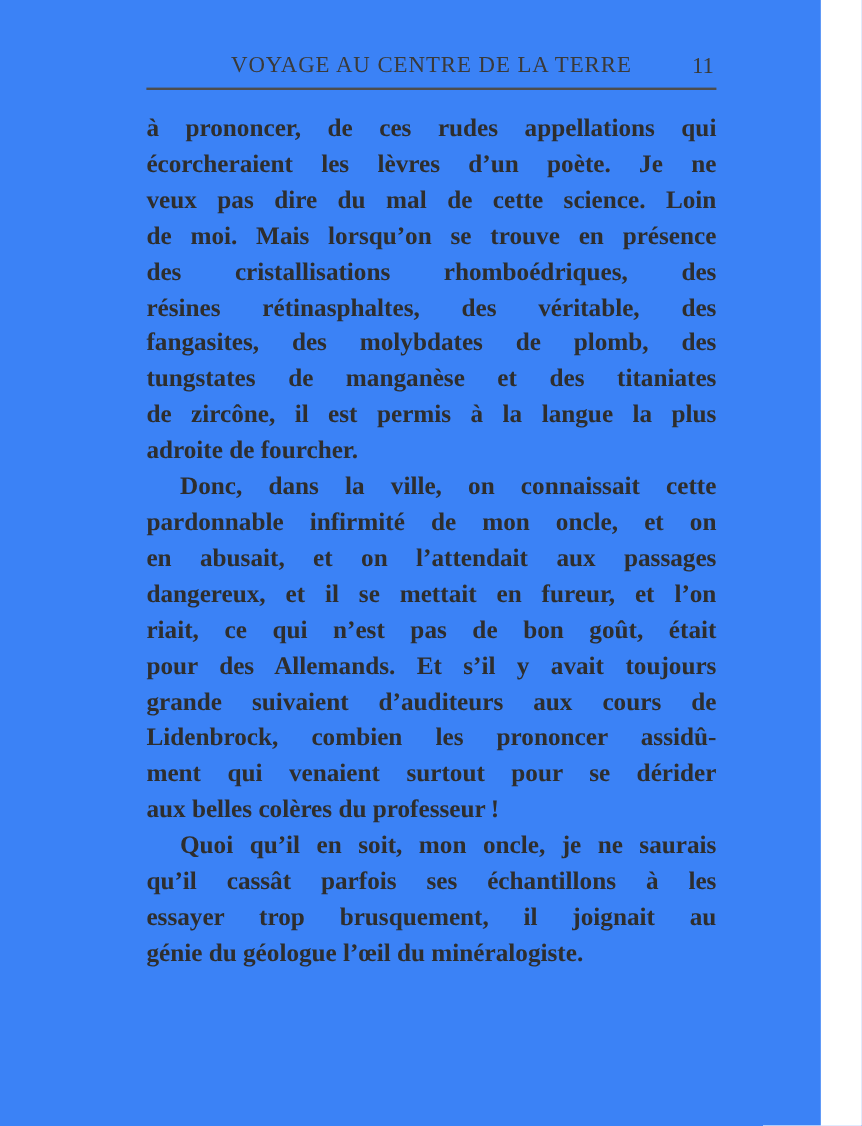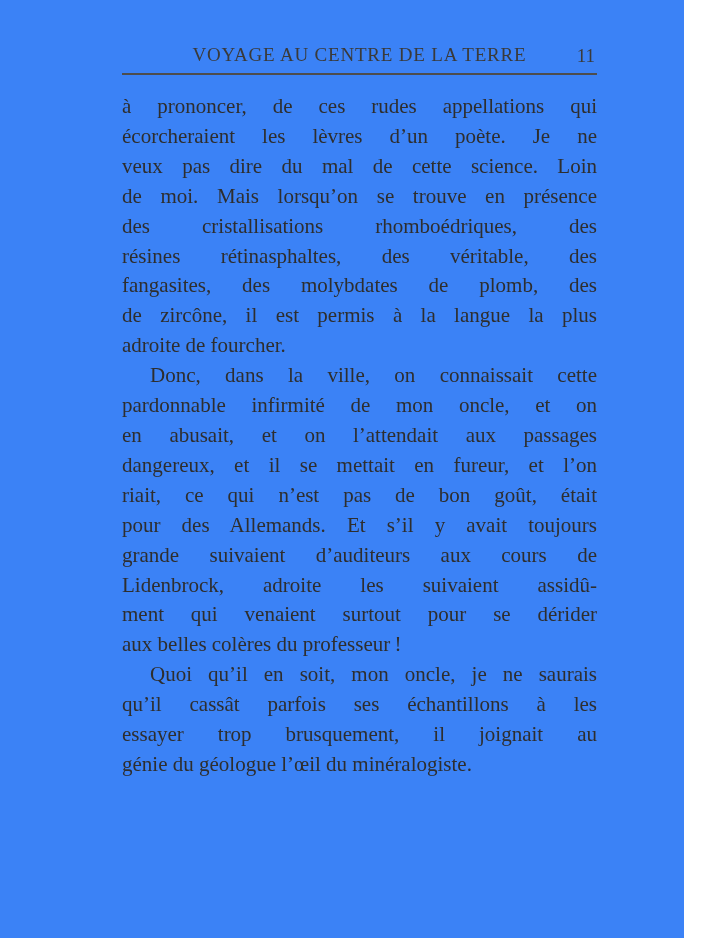--- a/index.html
+++ b/index.html
@@ -46,21 +46,21 @@
   }
   .body-text {
     position: absolute;
     left: 122px;
     top: 92px;
     width: 475px;
     font-size: 21px;
     line-height: 29.9px;
     color: #2e2e2e;
   }
-  .paragraph { margin: 0; }
+  .paragraph { margin: 0; font-weight: bold; }
   .line {
     text-align: justify;
     text-align-last: justify;
   }
   .line.last {
     text-align-last: left;
   }
   .line.indent {
     text-indent: 28px;
   }
@@ -80,32 +80,33 @@
   <main class="body-text">
 
   <div class="paragraph">
         <div class="line">à prononcer, de ces rudes appellations qui</div>
         <div class="line">écorcheraient les lèvres d’un poète. Je ne</div>
         <div class="line">veux pas dire du mal de cette science. Loin</div>
         <div class="line">de moi. Mais lorsqu’on se trouve en présence</div>
         <div class="line">des cristallisations rhomboédriques, des</div>
         <div class="line">résines rétinasphaltes, des véritable, des</div>
         <div class="line">fangasites, des molybdates de plomb, des</div>
+        <div class="line">tungstates de manganèse et des titaniates</div>
         <div class="line">de zircône, il est permis à la langue la plus</div>
         <div class="line last">adroite de fourcher.</div>
       </div>
       <div class="paragraph">
         <div class="line indent">Donc, dans la ville, on connaissait cette</div>
         <div class="line">pardonnable infirmité de mon oncle, et on</div>
         <div class="line">en abusait, et on l’attendait aux passages</div>
         <div class="line">dangereux, et il se mettait en fureur, et l’on</div>
         <div class="line">riait, ce qui n’est pas de bon goût, était</div>
         <div class="line">pour des Allemands. Et s’il y avait toujours</div>
         <div class="line">grande suivaient d’auditeurs aux cours de</div>
-        <div class="line">Lidenbrock, adroite les suivaient assidû-</div>
+        <div class="line">Lidenbrock, combien les prononcer assidû-</div>
         <div class="line">ment qui venaient surtout pour se dérider</div>
         <div class="line last">aux belles colères du professeur !</div>
       </div>
       <div class="paragraph">
         <div class="line indent">Quoi qu’il en soit, mon oncle, je ne saurais</div>
         <div class="line">qu’il cassât parfois ses échantillons à les</div>
         <div class="line">essayer trop brusquement, il joignait au</div>
         <div class="line last">génie du géologue l’œil du minéralogiste.</div>
       </div>
     </main>

